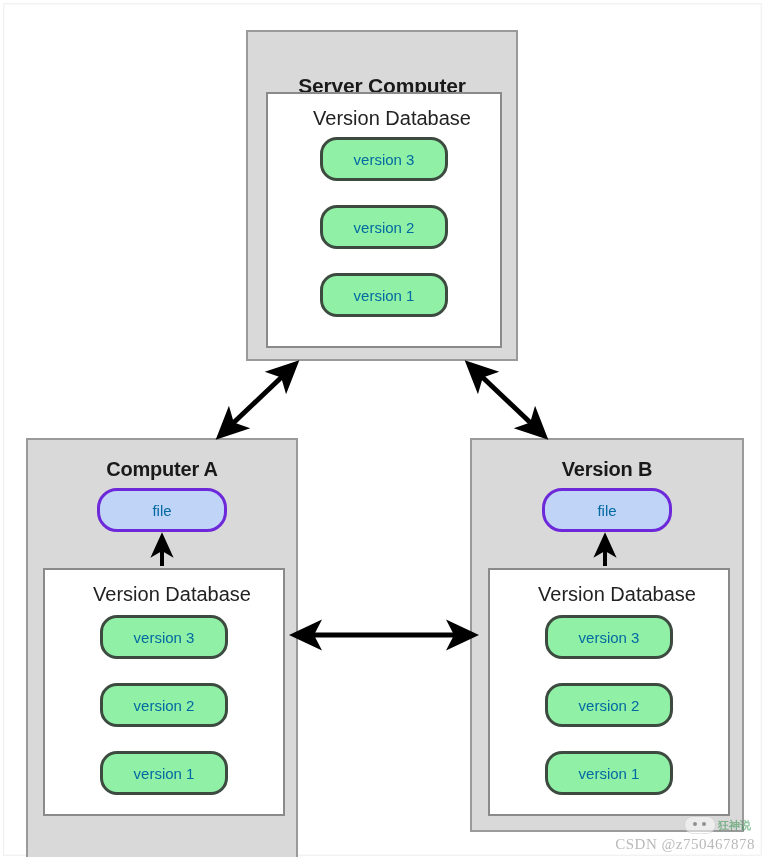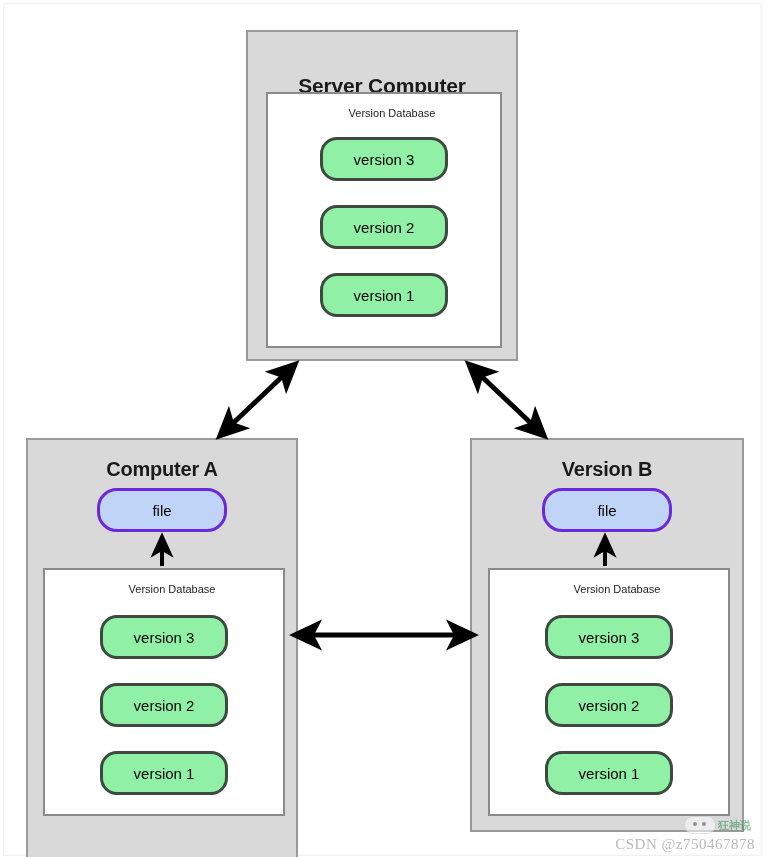--- a/index.html
+++ b/index.html
@@ -83,21 +83,21 @@
     background: #ffffff;
     border: 2px solid #8a8a8a;
     box-sizing: border-box;
   }
   .vdb-title {
     position: absolute;
     left: 16px;
     right: 0;
     top: 13px;
     text-align: center;
-    font-size: 11px;
+    font-size: 20px;
     color: #222222;
   }
 
   #server-vdb {
     left: 18px;
     top: 60px;
     width: 236px;
     height: 256px;
   }
   #a-vdb {
@@ -114,21 +114,21 @@
   }
 
   
   .pill {
     position: absolute;
     box-sizing: border-box;
     display: flex;
     align-items: center;
     justify-content: center;
     font-size: 15px;
-    color: #000000;
+    color: #0369a1;
     border-radius: 17px;
   }
   .pill.version {
     background: #8ff0a6;
     border: 3px solid #3c4a3f;
     width: 128px;
     height: 44px;
     left: 50%;
     margin-left: -64px;
   }

